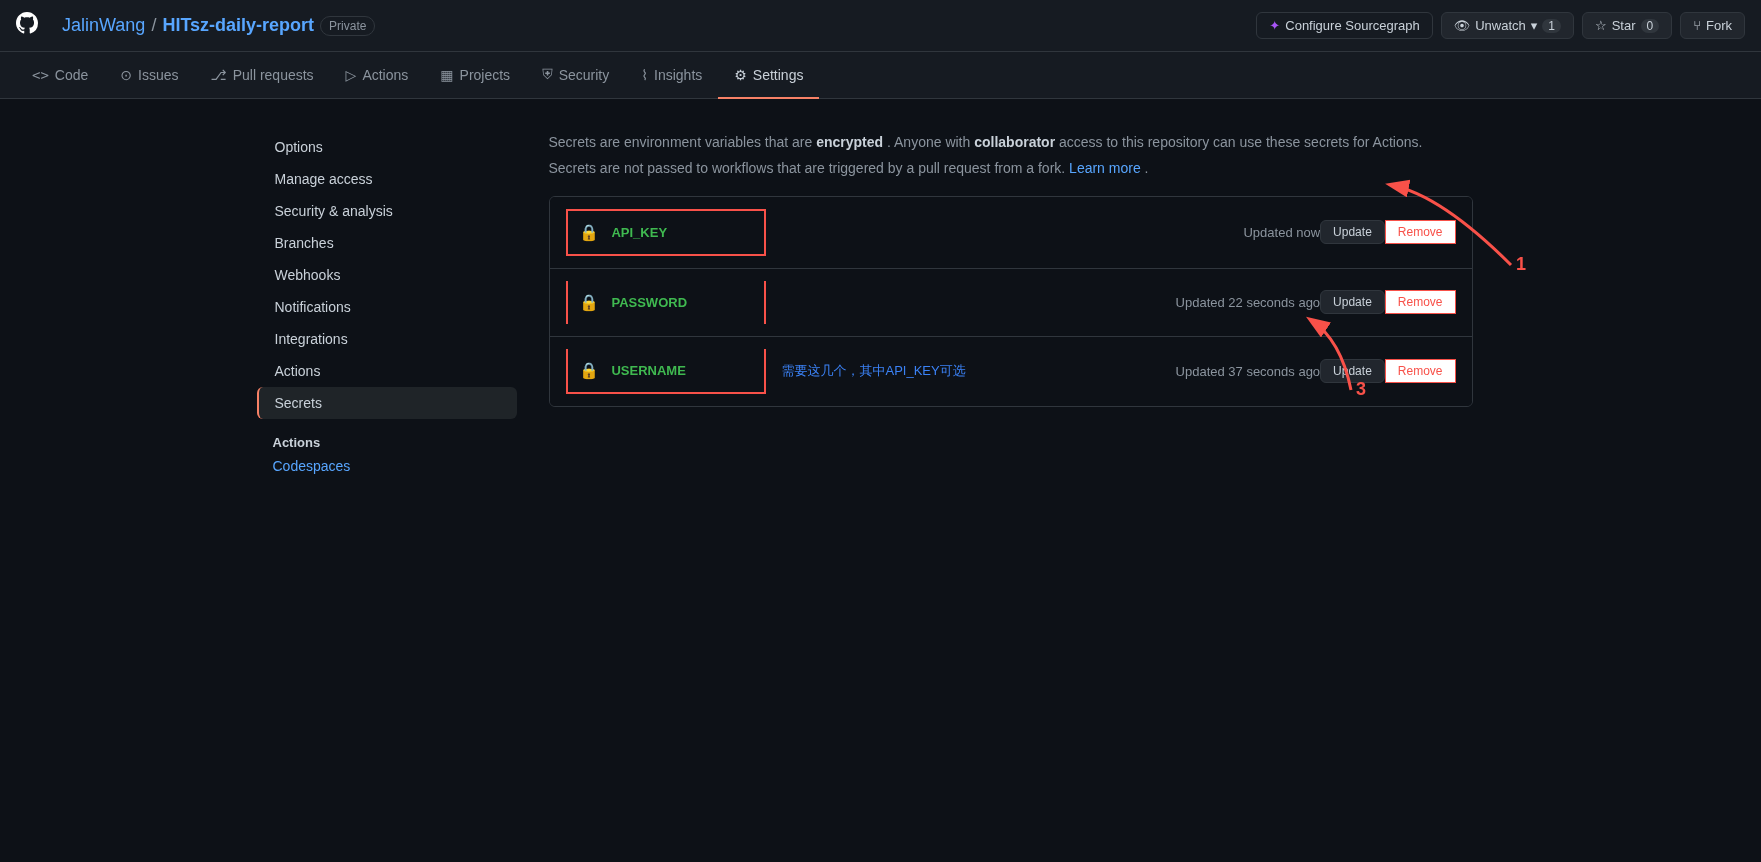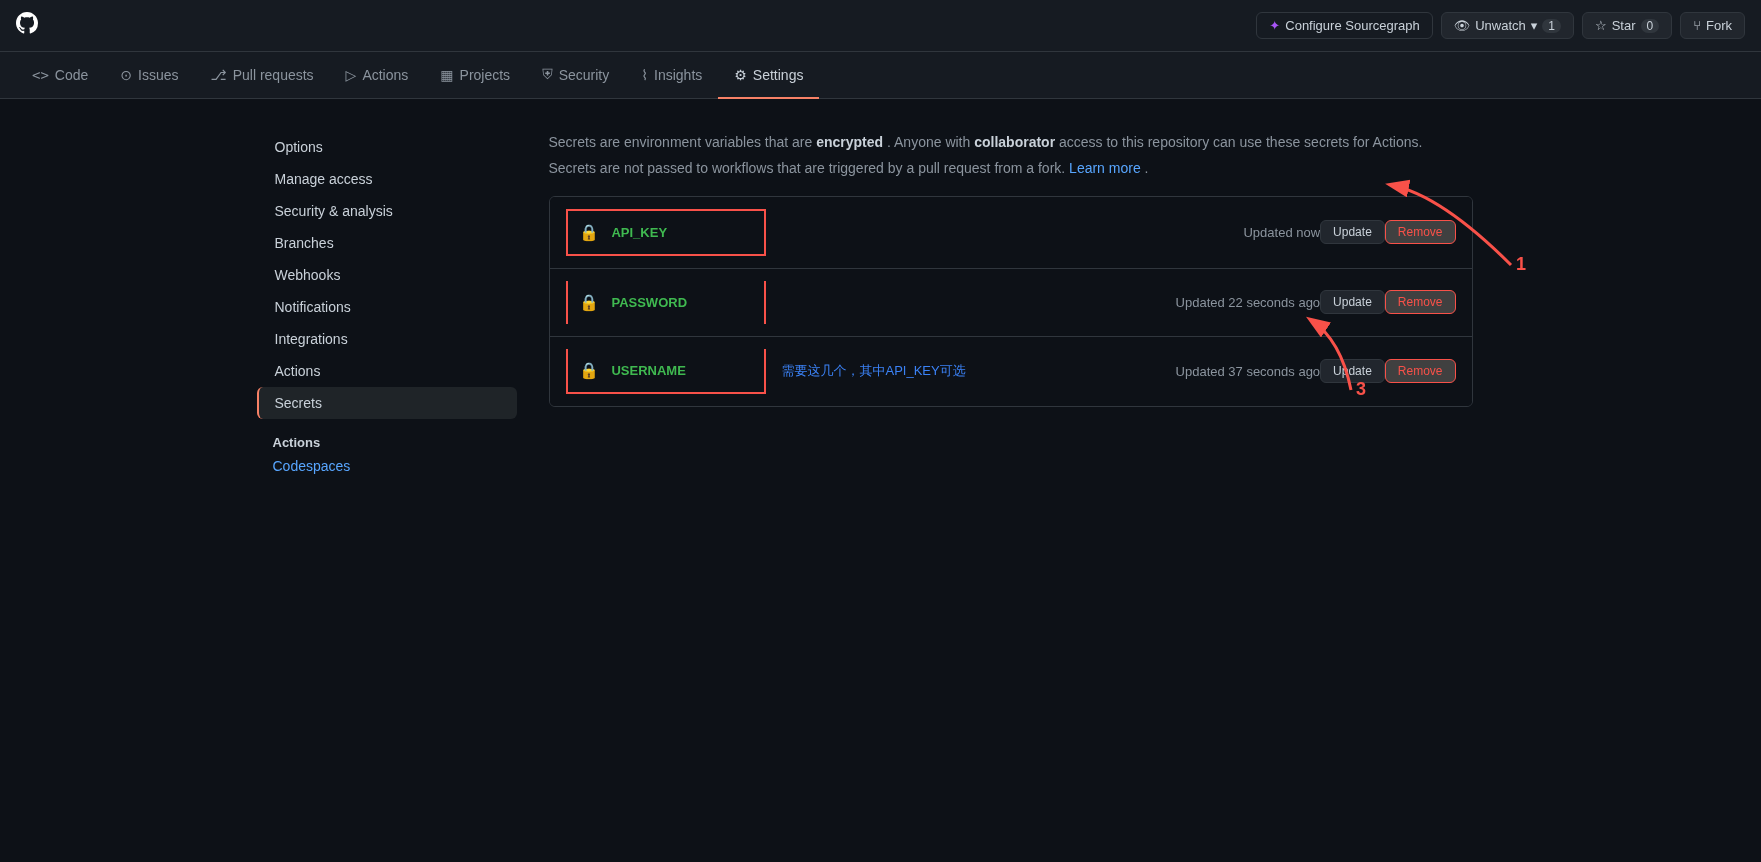--- a/index.html
+++ b/index.html
@@ -220,23 +220,23 @@
     .btn-update {
       background: #21262d;
       border: 1px solid #30363d;
       border-radius: 6px;
       color: #c9d1d9;
       padding: 4px 12px;
       font-size: 12px;
       cursor: pointer;
     }
     .btn-remove {
-      background: #404040;
+      background: #ffffff;
       border: 1px solid #f85149;
-      border-radius: 6px;
+      border-radius: 0;
       color: #f85149;
       padding: 4px 12px;
       font-size: 12px;
       cursor: pointer;
     }
 
     
     .sidebar-link {
       display: block;
       padding: 4px 16px;
@@ -247,20 +247,26 @@
   </style>
 </head>
 <body>
 
 <div class="topbar">
   <span class="topbar-logo">
     <svg width="22" height="22" viewBox="0 0 16 16" fill="#fff">
       <path fill-rule="evenodd" d="M8 0C3.58 0 0 3.58 0 8c0 3.54 2.29 6.53 5.47 7.59.4.07.55-.17.55-.38 0-.19-.01-.82-.01-1.49-2.01.37-2.53-.49-2.69-.94-.09-.23-.48-.94-.82-1.13-.28-.15-.68-.52-.01-.53.63-.01 1.08.58 1.23.82.72 1.21 1.87.87 2.33.66.07-.52.28-.87.51-1.07-1.78-.2-3.64-.89-3.64-3.95 0-.87.31-1.59.82-2.15-.08-.2-.36-1.02.08-2.12 0 0 .67-.21 2.2.82.64-.18 1.32-.27 2-.27.68 0 1.36.09 2 .27 1.53-1.04 2.2-.82 2.2-.82.44 1.1.16 1.92.08 2.12.51.56.82 1.27.82 2.15 0 3.07-1.87 3.75-3.65 3.95.29.25.54.73.54 1.48 0 1.07-.01 1.93-.01 2.2 0 .21.15.46.55.38A8.013 8.013 0 0016 8c0-4.42-3.58-8-8-8z"></path>
     </svg>
   </span>
+  <div class="repo-title">
+    <span class="owner">JalinWang</span>
+    <span class="sep">/</span>
+    <span class="repo-name">HITsz-daily-report</span>
+    <span class="badge-private">Private</span>
+  </div>
   <div class="topbar-actions">
     <button class="btn-sourcegraph">
       <span style="color:#a855f7;">✦</span>
       <span>Configure Sourcegraph</span>
     </button>
     <button class="btn-header">
       <span>👁</span>
       <span>Unwatch</span>
       <span>▾</span>
       <span class="count-badge">1</span>

